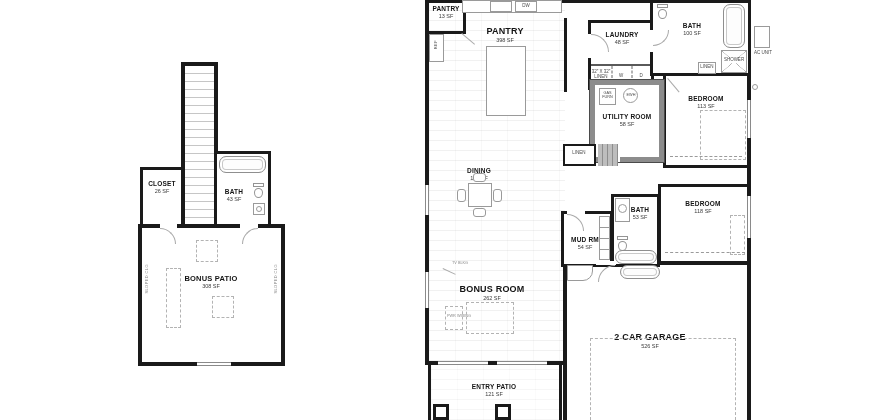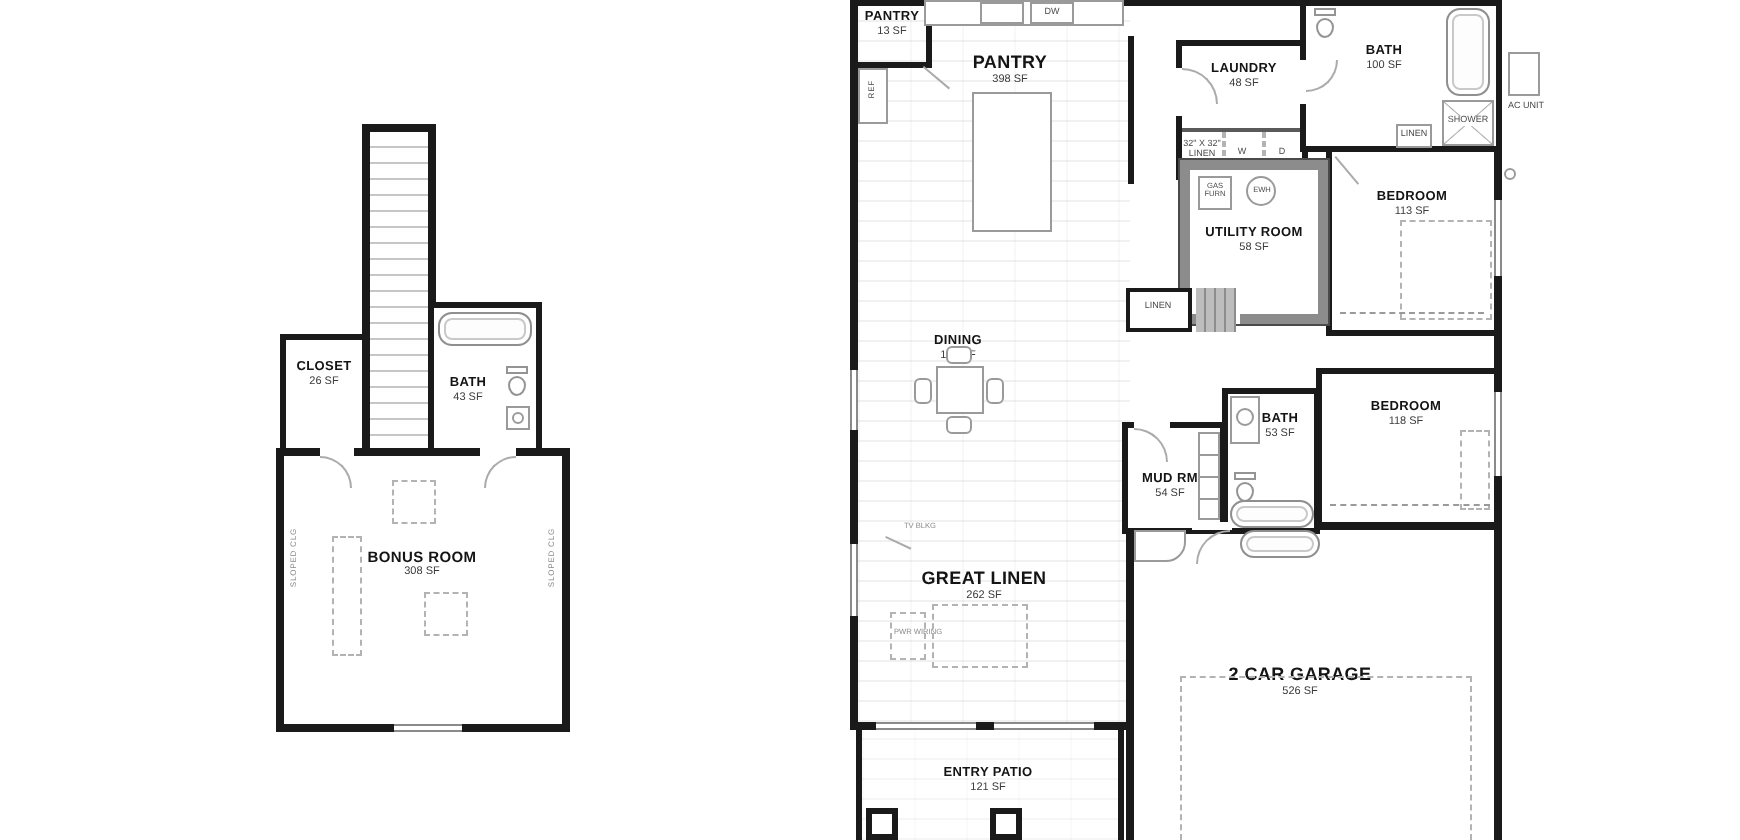--- a/index.html
+++ b/index.html
@@ -67,21 +67,21 @@
       <div class="sf">43 SF</div>
     </div>
 
     <div class="room4" style="left:138px;top:224px;width:147px;height:142px"></div>
 
     <div class="gapV" style="left:160px;top:224px;width:17px;height:4px"></div>
     <div class="gapV" style="left:240px;top:224px;width:18px;height:4px"></div>
     <div class="arc-tr" style="left:160px;top:228px;width:16px;height:16px"></div>
     <div class="arc-tl" style="left:242px;top:228px;width:16px;height:16px"></div>
     <div class="lbl" style="left:211px;top:274px">
-      <div class="nm">BONUS ROOM</div>
+      <div class="nm">BONUS PATIO</div>
       <div class="sf">308 SF</div>
     </div>
     <div class="dash" style="left:196px;top:240px;width:22px;height:22px"></div>
     <div class="dash" style="left:212px;top:296px;width:22px;height:22px"></div>
     <div class="dash" style="left:166px;top:268px;width:15px;height:60px"></div>
     <div class="vnote" style="left:144px;top:264px">SLOPED CLG</div>
     <div class="vnote" style="left:273px;top:264px">SLOPED CLG</div>
     <div class="winH" style="left:197px;top:362px;width:34px"></div>
   </div>
 
@@ -217,21 +217,21 @@
     </div>
 
     <div class="lbl" style="left:703px;top:200px">
       <div class="nm small">BEDROOM</div>
       <div class="sf">118 SF</div>
     </div>
     <div class="dash" style="left:730px;top:215px;width:15px;height:40px"></div>
     <div class="rod" style="left:665px;top:252px;width:80px"></div>
 
     <div class="lbl" style="left:492px;top:284px">
-      <div class="nm big">GREAT LINEN</div>
+      <div class="nm big">BONUS ROOM</div>
       <div class="sf">262 SF</div>
     </div>
     <div class="dash" style="left:466px;top:302px;width:48px;height:32px"></div>
     <div class="dash" style="left:445px;top:306px;width:18px;height:24px"></div>
     <div class="t4" style="left:460px;top:261px;color:#8a8a8a;font-size:3.8px">TV BLKG</div>
     <div class="diag" style="left:443px;top:268px;width:14px;transform:rotate(25deg)"></div>
     <div class="t4" style="left:459px;top:314px;color:#8a8a8a;font-size:3.8px">PWR WIRING</div>
 
     <div class="lbl" style="left:650px;top:332px">
       <div class="nm big">2 CAR GARAGE</div>

